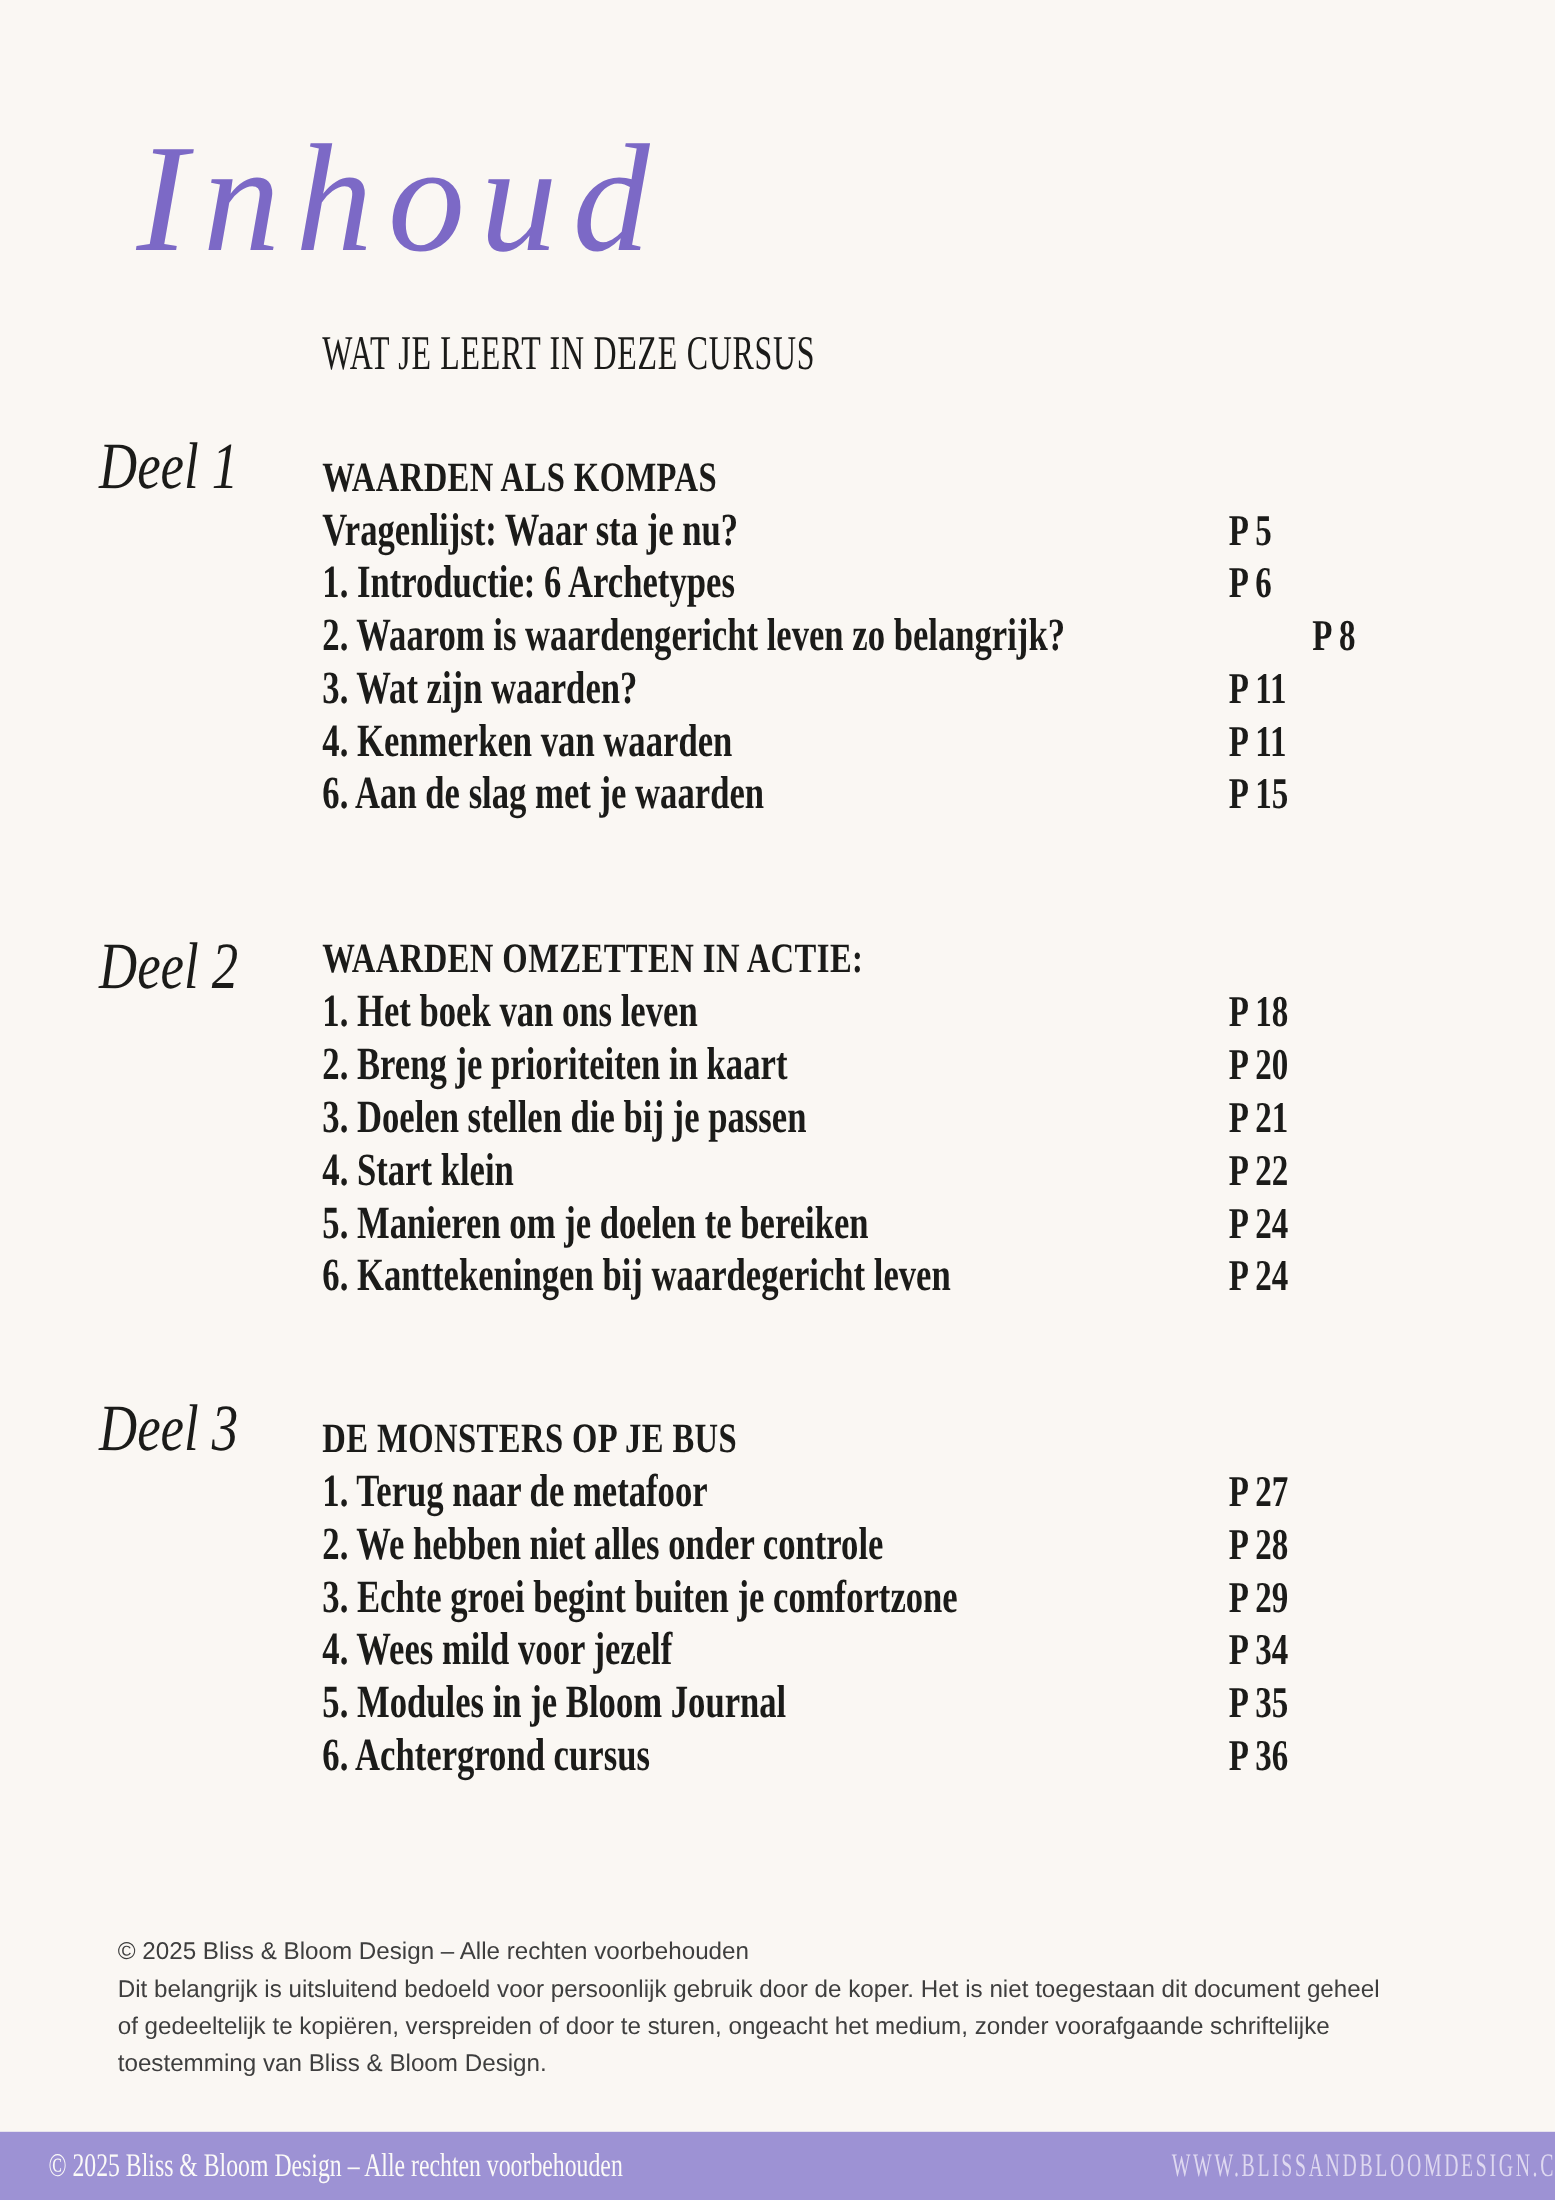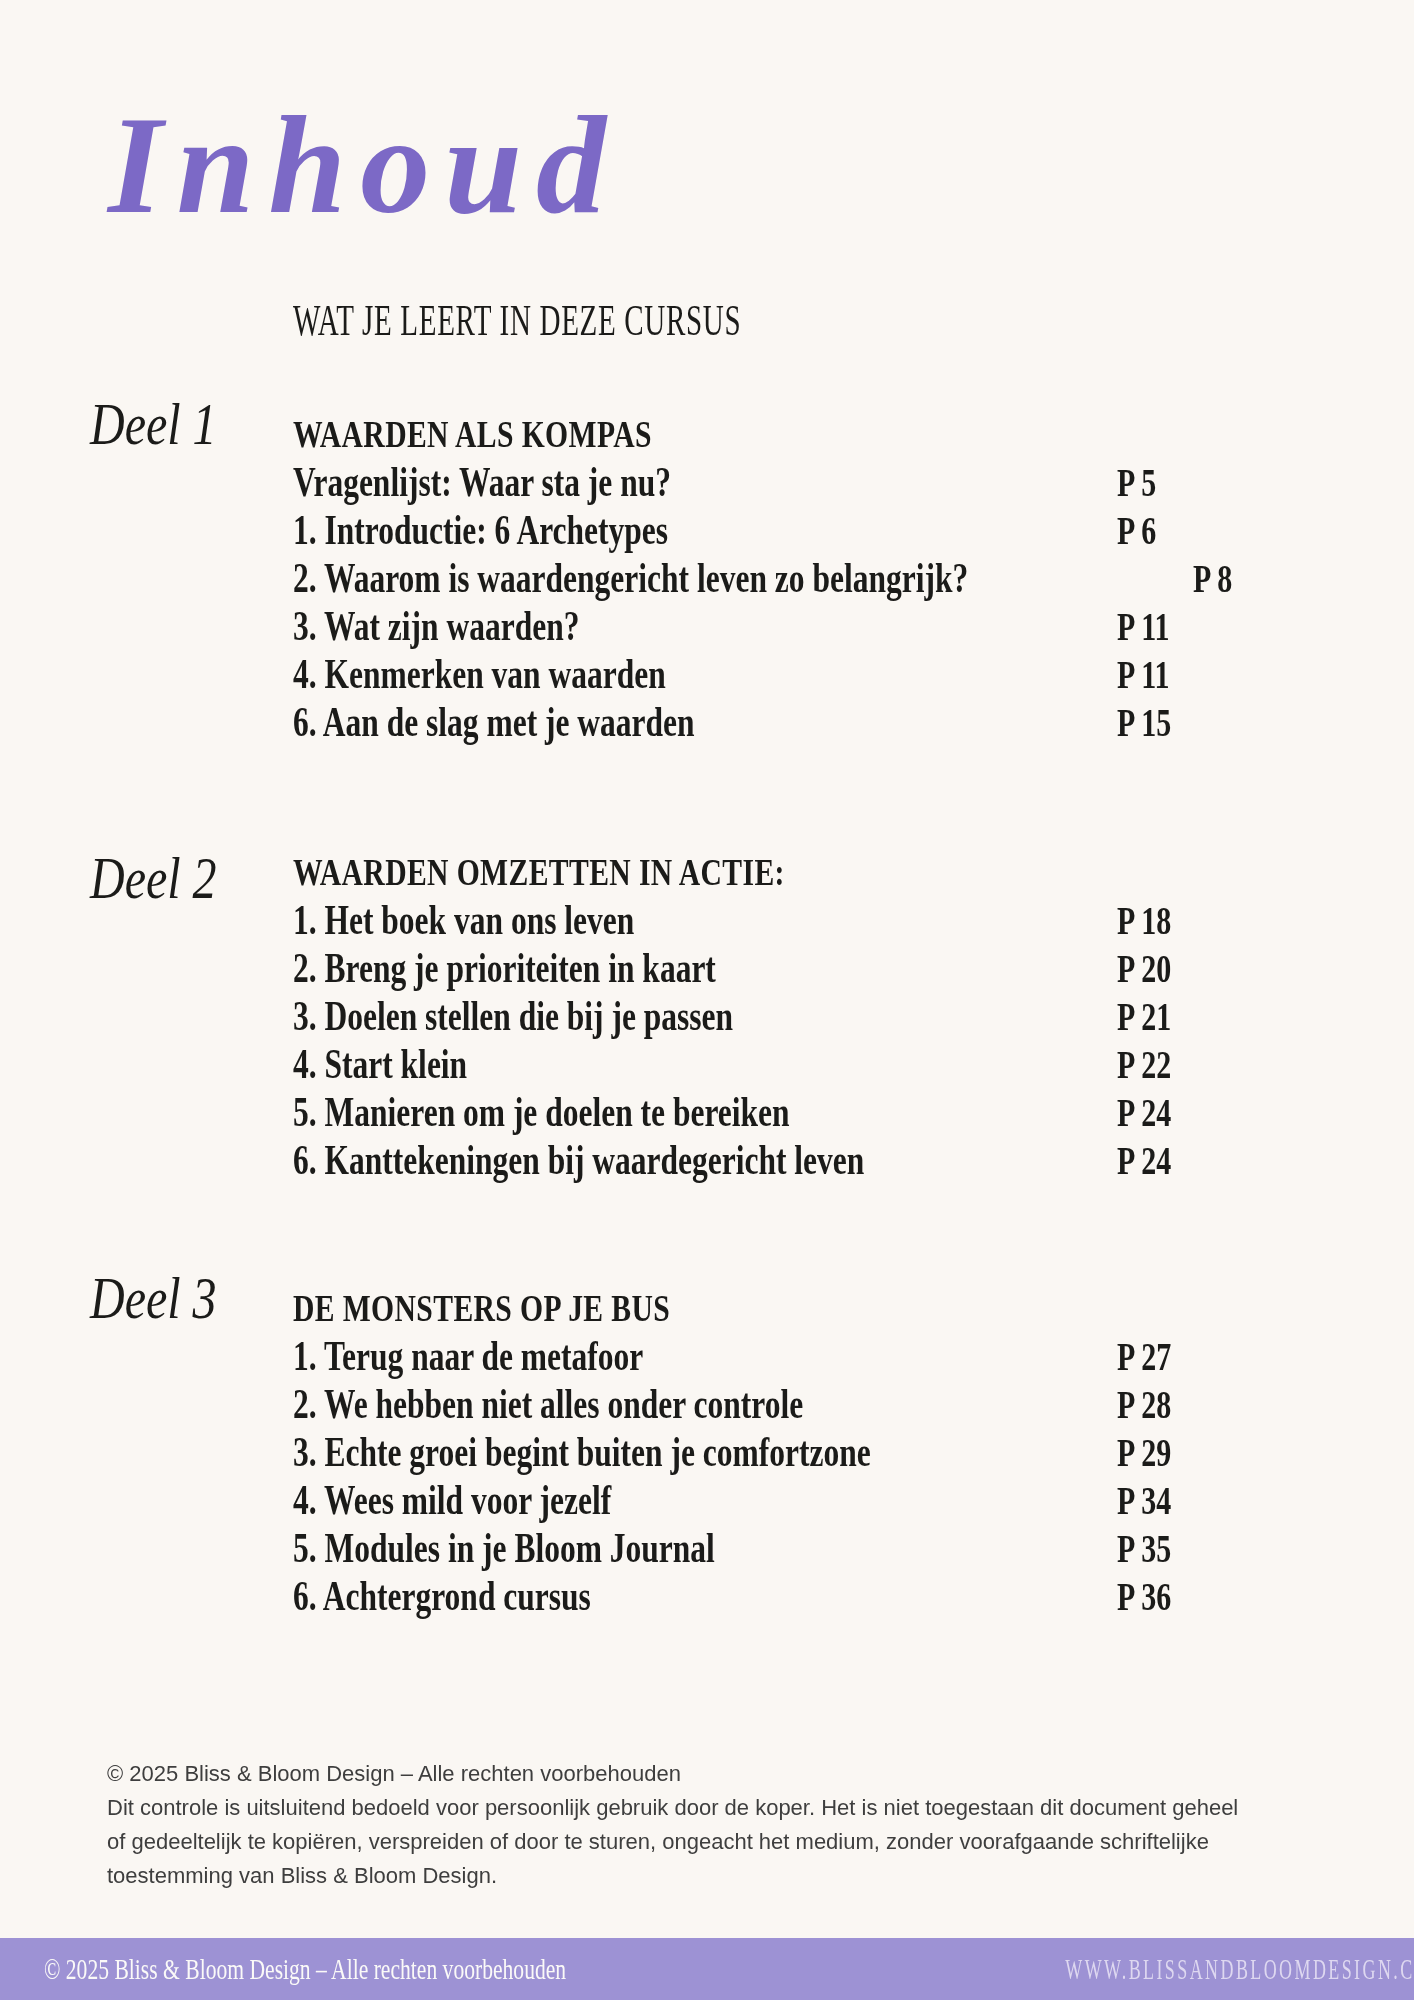--- a/index.html
+++ b/index.html
@@ -111,21 +111,21 @@
     white-space:nowrap;
     transform:scaleX(0.6);
     transform-origin:100% 50%;
   }
 </style>
 </head>
 <body>
 
 <div class="page">
 
-  <h1 class="page-title" style="margin:0; font-weight:bold;">Inhoud</h1>
+  <h1 class="page-title" style="margin:16px; font-weight:normal;">Inhoud</h1>
 
   <div class="subtitle">WAT JE LEERT IN DEZE CURSUS</div>
 
   <div class="toc">
       <section class="toc-section toc-section-1">
         <div class="deel-label">Deel 1</div>
         <div class="rows">
           <div class="row header-row">
             <span class="row-title">WAARDEN ALS KOMPAS</span>
           </div>
@@ -216,21 +216,21 @@
           <div class="row item-row">
             <span class="row-title">6. Achtergrond cursus</span>
             <span class="row-page">P 36</span>
           </div>
         </div>
       </section>
     </div>
 
   <div class="copyright">
     <div>© 2025 Bliss &amp; Bloom Design – Alle rechten voorbehouden</div>
-    <div>Dit controle is uitsluitend bedoeld voor persoonlijk gebruik door de koper. Het is niet toegestaan dit document geheel</div>
+    <div>Dit belangrijk is uitsluitend bedoeld voor persoonlijk gebruik door de koper. Het is niet toegestaan dit document geheel</div>
     <div>of gedeeltelijk te kopiëren, verspreiden of door te sturen, ongeacht het medium, zonder voorafgaande schriftelijke</div>
     <div>toestemming van Bliss &amp; Bloom Design.</div>
   </div>
 
   <div class="footer-bar">
     <span class="footer-bar-left">© 2025 Bliss &amp; Bloom Design – Alle rechten voorbehouden</span>
     <span class="footer-bar-right">WWW.BLISSANDBLOOMDESIGN.COM | P 02</span>
   </div>
 
 </div>

